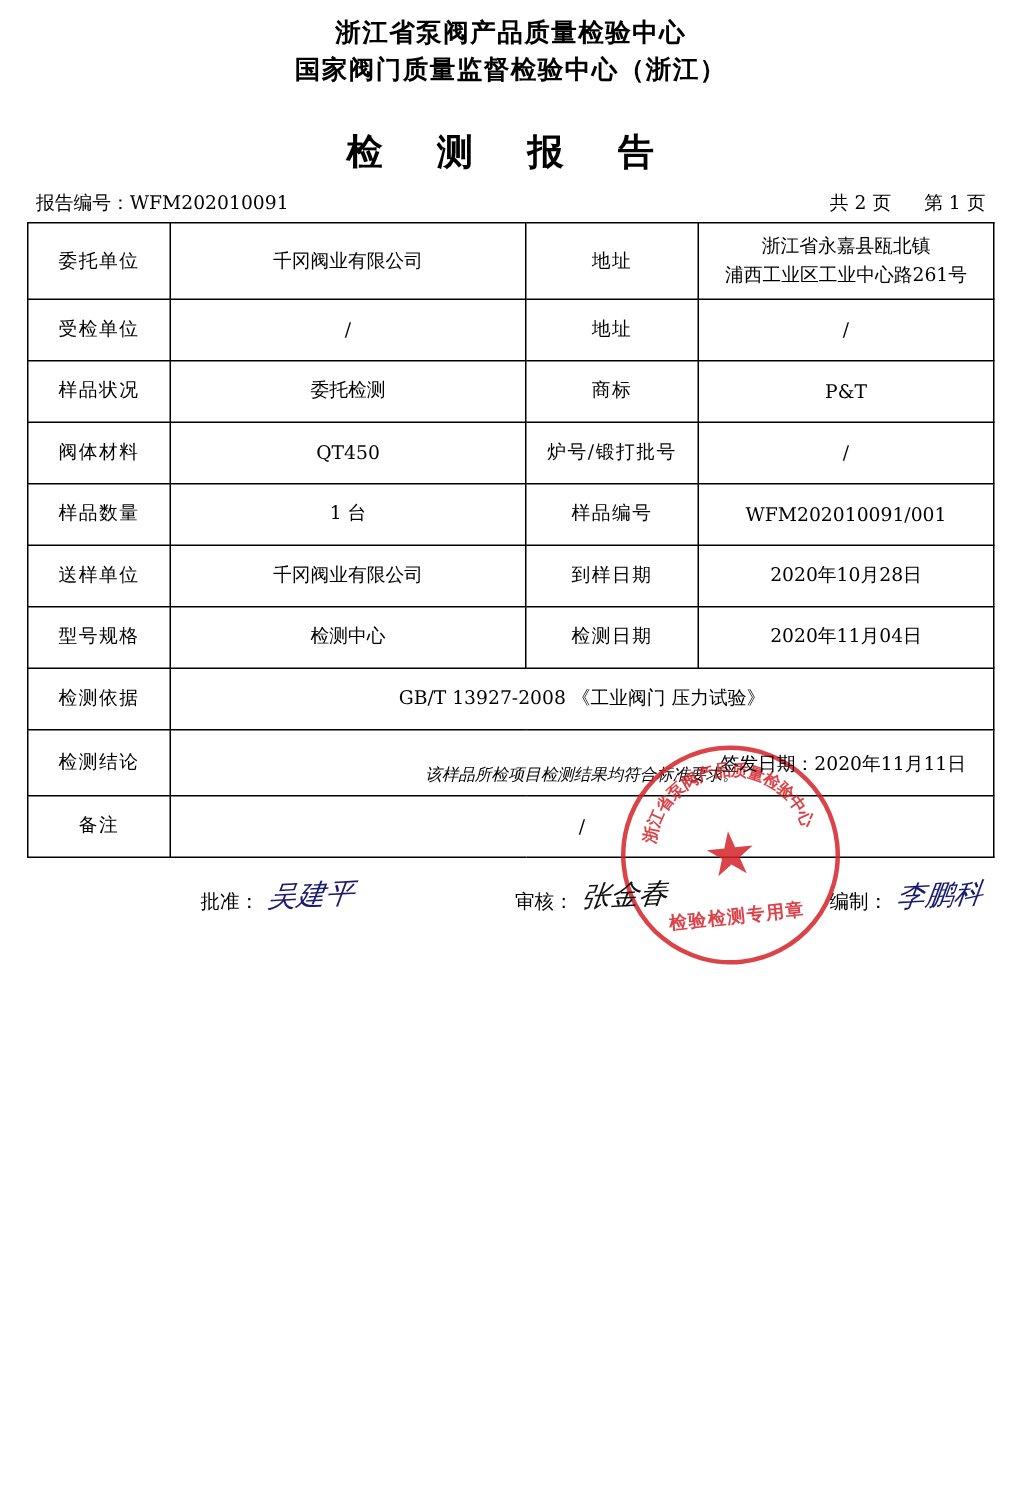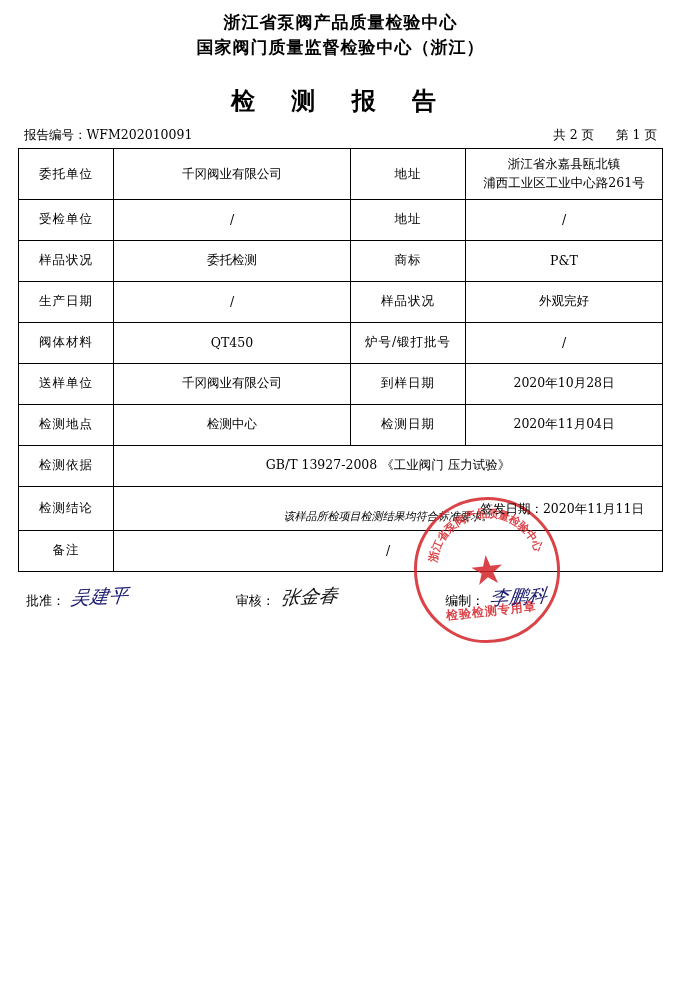--- a/index.html
+++ b/index.html
@@ -158,20 +158,21 @@
     display: flex;
     align-items: flex-end;
     padding: 12px 8px 0 8px;
     font-size: 13px;
     font-family: "DejaVu Serif", "Liberation Serif", serif;
   }
   .sigblock {
     display: flex;
     align-items: flex-end;
     flex: 1;
+    justify-content: flex-end;
   }
   .sigblock .lbl { white-space: nowrap; }
   .sig {
     font-family: "DejaVu Serif", "Liberation Serif", serif;
     font-style: italic;
     font-size: 19px;
     color: #1a1a6e;
     margin-left: 6px;
     transform: skewX(-10deg) rotate(-3deg);
     white-space: nowrap;
@@ -214,39 +215,39 @@
         <td class="label2">地址</td>
         <td class="val2">/</td>
       </tr>
       <tr>
         <td class="label">样品状况</td>
         <td class="val1">委托检测</td>
         <td class="label2">商标</td>
         <td class="val2">P&amp;T</td>
       </tr>
       <tr>
-        <td class="label">生产日期</td>
-        <td class="val1">/</td>
-        <td class="label2">样品状况</td>
-        <td class="val2">外观完好</td>
-      </tr>
-      <tr>
         <td class="label">阀体材料</td>
         <td class="val1">QT450</td>
         <td class="label2">炉号/锻打批号</td>
         <td class="val2">/</td>
       </tr>
       <tr>
+        <td class="label">样品数量</td>
+        <td class="val1">1 台</td>
+        <td class="label2">样品编号</td>
+        <td class="val2">WFM202010091/001</td>
+      </tr>
+      <tr>
         <td class="label">送样单位</td>
         <td class="val1">千冈阀业有限公司</td>
         <td class="label2">到样日期</td>
         <td class="val2">2020年10月28日</td>
       </tr>
       <tr>
-        <td class="label">检测地点</td>
+        <td class="label">型号规格</td>
         <td class="val1">检测中心</td>
         <td class="label2">检测日期</td>
         <td class="val2">2020年11月04日</td>
       </tr>
 
       <tr class="basis">
         <td class="label">检测依据</td>
         <td colspan="3">GB/T 13927-2008 《工业阀门 压力试验》</td>
       </tr>
 

